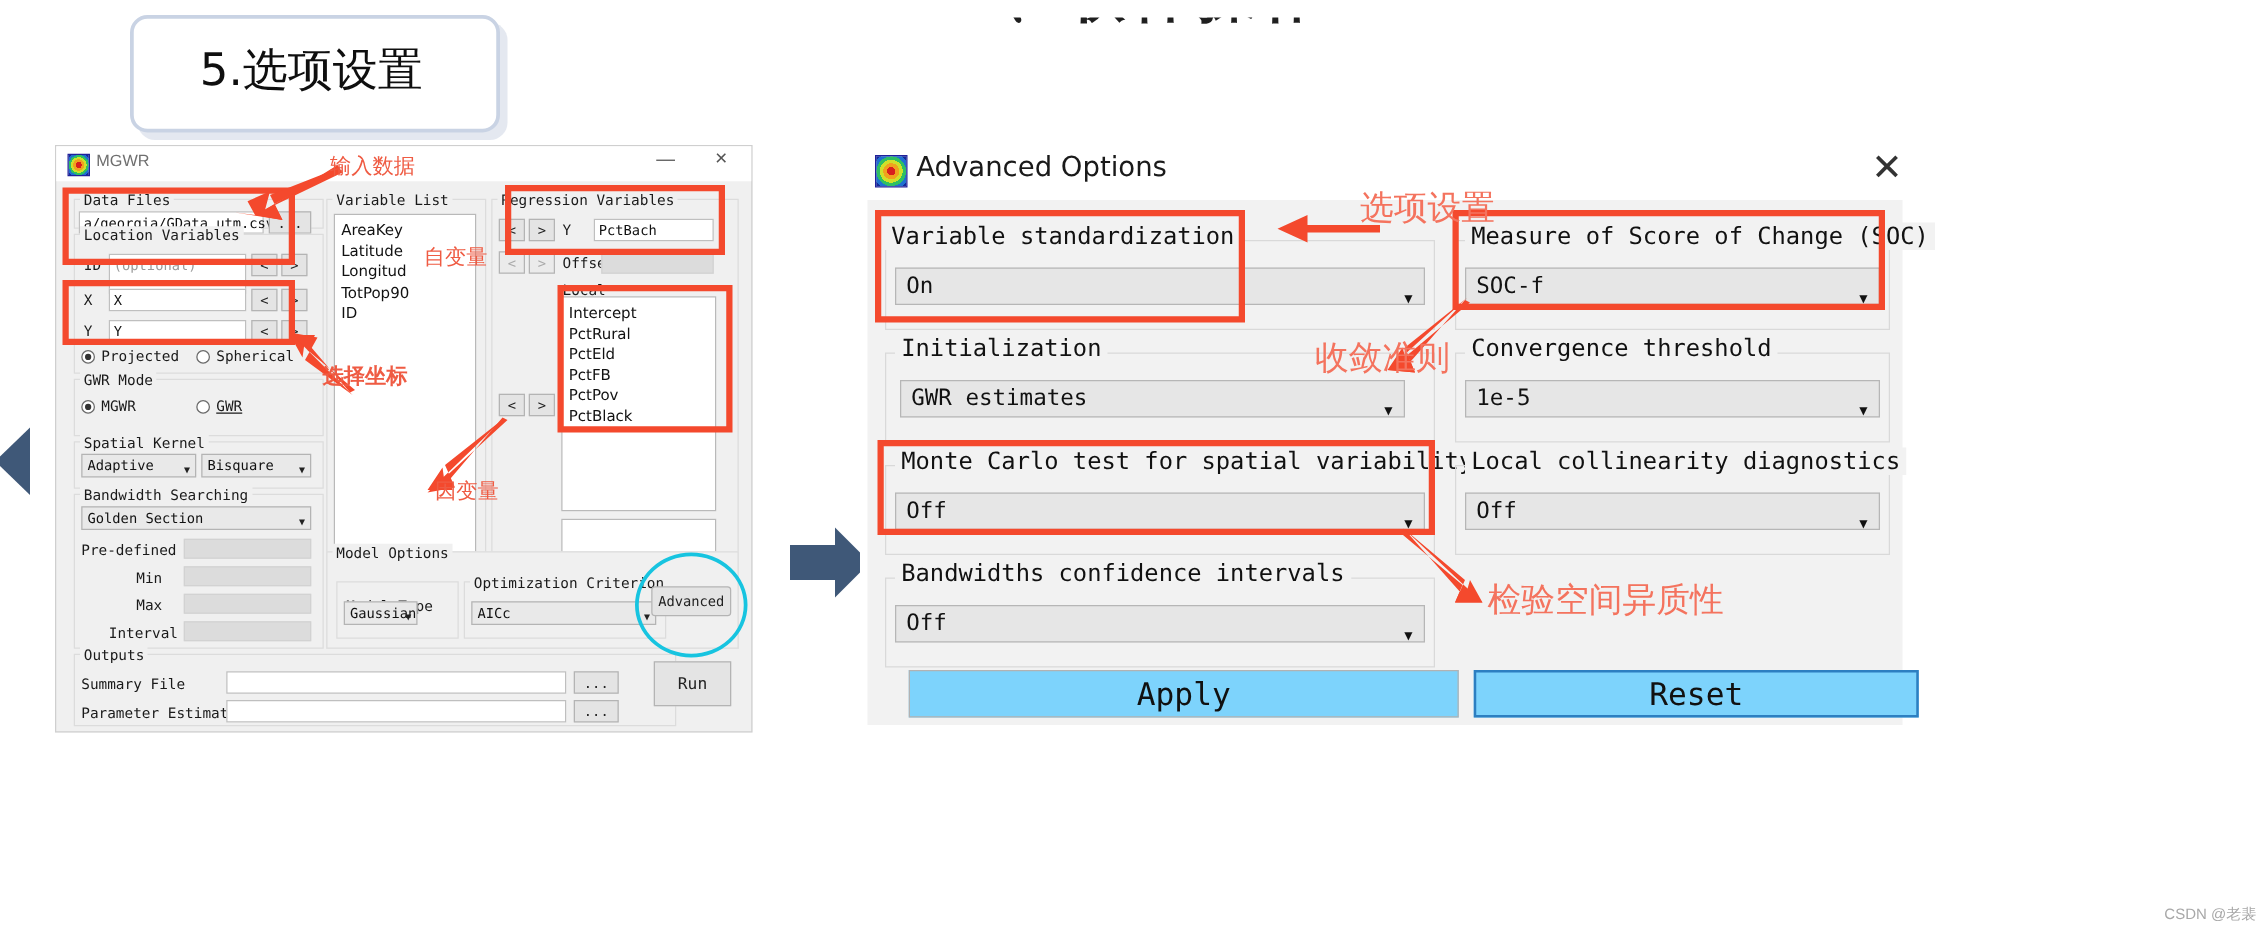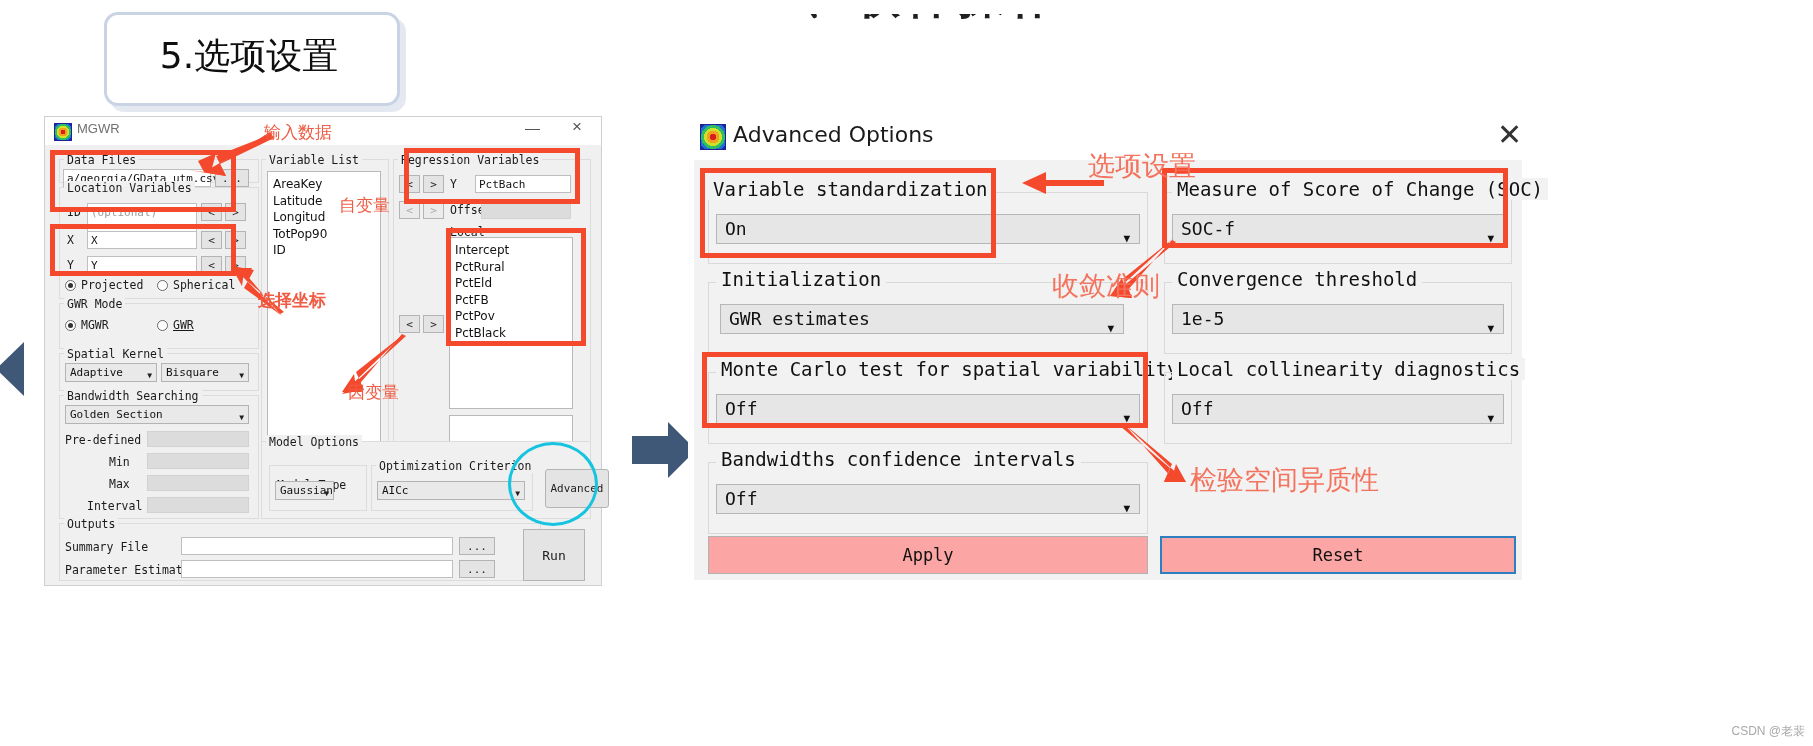--- a/index.html
+++ b/index.html
@@ -76,23 +76,23 @@
   #adv-title{left:733px;top:122px;font-size:22px;color:#1a1a1a;
     font-family:"DejaVu Sans",sans-serif;}
   #adv-close{left:1497px;top:120px;font-size:30px;color:#333;line-height:30px;}
   #adv-body{left:694px;top:160px;width:828px;height:420px;background:#f2f2f2;}
 
   .adv-grp{position:absolute;border:1px solid #d9d9d9;box-sizing:border-box;}
   .adv-cap{position:absolute;font-size:19px;color:#111;background:#f2f2f2;padding:0 5px;}
   .adv-sel{position:absolute;height:30px;background:#e6e6e6;border:1px solid #b6b6b6;
     box-sizing:border-box;font-size:18px;color:#111;line-height:28px;padding-left:8px;}
   .adv-sel .cv{position:absolute;right:9px;top:10px;font-size:11px;color:#111;}
-  .adv-btn{position:absolute;height:38px;background:#fca5a5;border:1px solid #b2b2b2;
-    box-sizing:border-box;font-size:17px;color:#111;
-    display:flex;align-items:center;justify-content:center;}
+  .adv-btn{position:absolute;height:38px;background:#7dd3fc;border:1px solid #b2b2b2;
+    box-sizing:border-box;font-size:25px;color:#111;
+    display:flex;align-items:center;justify-content:center;margin-left:19px;}
   .adv-btn.focus{border:2px solid #2d7fc1;}
 
   
   .redbox{position:absolute;border:5px solid #f4492d;box-sizing:border-box;pointer-events:none;}
   .cn-note{position:absolute;color:#f4735e;font-size:27px;
     font-family:"DejaVu Sans",sans-serif;white-space:nowrap;}
   .cn-note.sm{font-size:15px;color:#ef5b43;}
 
   
   #advanced-circle{left:508px;top:442px;width:84px;height:78px;
@@ -239,23 +239,23 @@
     <span class="cv">▼</span>
   </div>
 
   <div class="grp" style="left:326px;top:348px;width:160px;height:44px;"></div>
   <div class="grp-cap nosel mono" style="left:331px;top:342px;">Optimization Criterion</div>
   <div class="mg-sel mono" style="left:332px;top:364px;width:148px;height:19px;">
     <span>AICc</span>
     <span class="cv">▼</span>
   </div>
 
-  <div class="mg-btn mono" style="left:500px;top:352px;width:64px;height:39px;border-radius:3px;">Advanced</div>
-
-  <div class="mg-btn mono" style="left:478px;top:412px;width:62px;height:52px;font-size:13px;">Run</div>
+  <div class="mg-btn mono" style="left:476px;top:352px;width:64px;height:24px;border-radius:3px;">Advanced</div>
+
+  <div class="mg-btn mono" style="left:478px;top:412px;width:62px;height:36px;font-size:13px;">Run</div>
 </div>
 
 <div class="abs" id="advanced-circle"></div>
 
 <div class="redbox" style="left:50px;top:150px;width:186px;height:62px;"></div>
 <div class="redbox" style="left:50px;top:224px;width:186px;height:52px;"></div>
 <div class="redbox" style="left:404px;top:148px;width:176px;height:56px;"></div>
 <div class="redbox" style="left:446px;top:228px;width:140px;height:118px;"></div>
 
 <div class="abs" style="left:186px;top:128px;">

